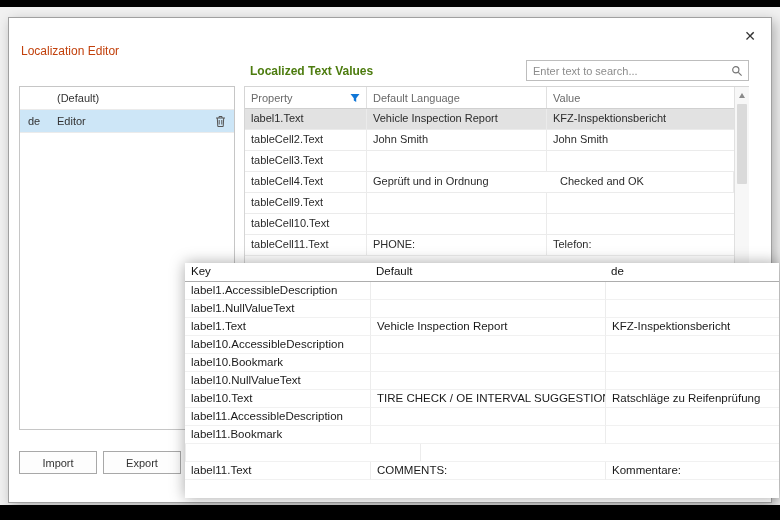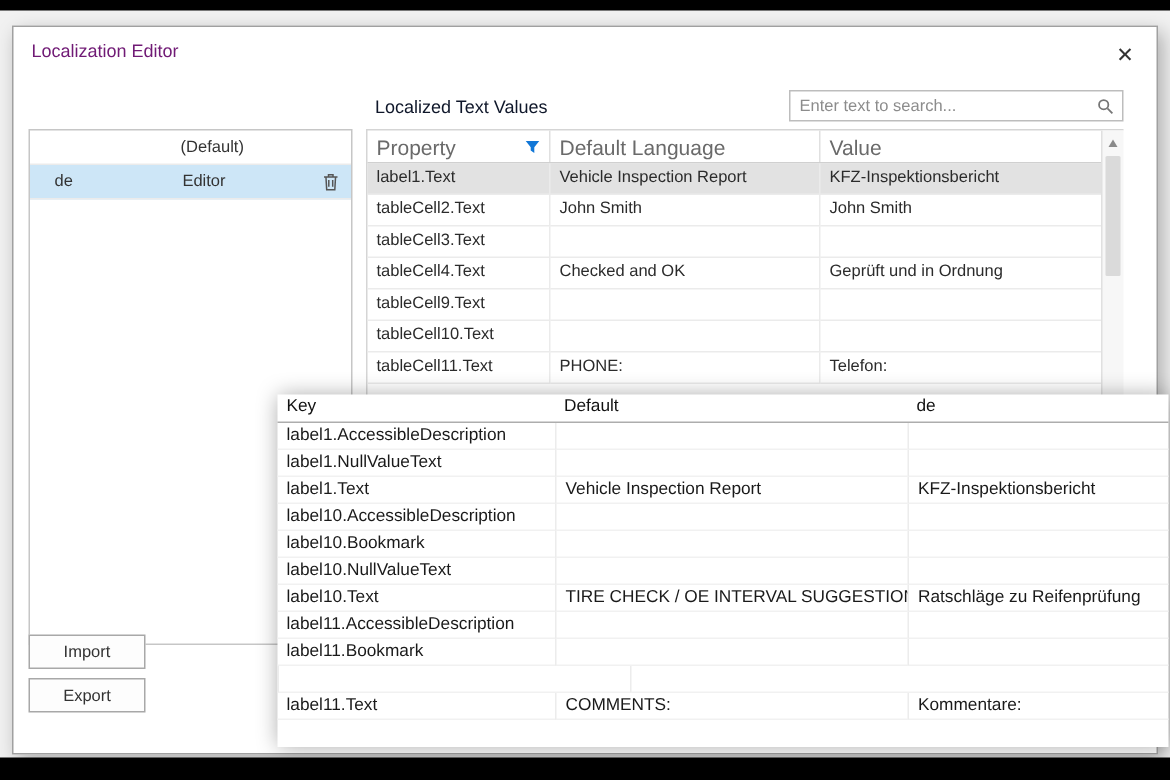--- a/index.html
+++ b/index.html
@@ -6,54 +6,54 @@
   body { font-family: "Liberation Sans", sans-serif; }
   .stage { position: relative; width: 780px; height: 520px; background: #f1f1f1; overflow: hidden; }
   .bar { position: absolute; left: 0; width: 780px; background: #000; }
   .bar.top { top: 0; height: 7px; }
   .bar.bottom { bottom: 0; height: 15px; }
 
   
   .dialog { position: absolute; left: 8px; top: 17px; width: 764px; height: 486px;
             background: #fff; border: 1px solid #a0a0a0; box-shadow: 3px 4px 12px rgba(0,0,0,0.28); }
   .titlebar { position: absolute; left: 0; top: 0; width: 100%; height: 32px; }
-  .titlebar .title { position: absolute; left: 12px; top: 9px; font-size: 12px; color: #701a75; text-align: center; }
+  .titlebar .title { position: absolute; left: 12px; top: 26px; font-size: 12px; color: #c2410c; text-align: center; }
   .close-btn { position: absolute; right: 10px; top: 7px; width: 22px; height: 22px;
                background: transparent; border: none; font-size: 14px; color: #333; cursor: pointer; }
 
   
   .lang-panel { position: absolute; left: 10px; top: 40px; width: 216px; height: 402px; }
   .lang-header { display: flex; align-items: center; justify-content: space-between; height: 26px; padding: 0 2px; margin-top: 36px; }
   .lang-title { font-size: 12px; font-weight: bold; color: #333; }
   .add-btn { background: transparent; border: none; font-size: 18px; line-height: 1; color: #333; cursor: pointer; padding: 0 4px; }
   .lang-list { position: absolute; left: 0; top: 28px; width: 216px; height: 344px;
                border: 1px solid #c6c6c6; background: #fff; overflow: hidden; }
   .lang-row { display: flex; align-items: center; height: 23px; padding: 0 8px;
-              border-bottom: 1px solid #ebebeb; font-size: 11px; color: #333; cursor: default; text-align: center; }
+              border-bottom: 1px solid #ebebeb; font-size: 11px; color: #333; cursor: default; }
   .lang-row.selected { background: #cde6f7; }
   .lang-code { width: 29px; flex: 0 0 29px; }
   .lang-name { flex: 1; overflow: hidden; white-space: nowrap; }
   .trash { display: none; margin-left: auto; cursor: pointer; }
   .lang-row.selected .trash { display: flex; }
-  .lang-buttons { position: absolute; left: 0; top: 365px; display: flex; gap: 6px; flex-direction: column; }
+  .lang-buttons { position: absolute; left: 0; top: 393px; display: flex; gap: 6px; }
   .lang-buttons button { width: 78px; height: 23px; font-size: 11px; color: #333;
                          background: #fdfdfd; border: 1px solid #a8a8a8; cursor: pointer; }
 
   
-  .values-title { position: absolute; left: 241px; top: 46px; font-size: 12px; font-weight: normal; color: #0f172a; }
+  .values-title { position: absolute; left: 241px; top: 46px; font-size: 12px; font-weight: bold; color: #4d7c0f; }
   .searchbox { position: absolute; left: 517px; top: 42px; width: 223px; height: 21px;
                border: 1px solid #bdbdbd; background: #fff; display: flex; align-items: center; padding: 0 5px 0 6px; }
   .searchbox input { flex: 1; border: none; outline: none; font-size: 11px; color: #444; background: transparent;
                      font-family: "Liberation Sans", sans-serif; }
   .searchbox input::placeholder { color: #8c8c8c; }
 
   .grid { position: absolute; left: 235px; top: 68px; width: 505px; height: 348px;
           border-top: 1px solid #d5d5d5; border-left: 1px solid #d5d5d5; background: #fff; }
   .grid-header { display: flex; height: 22px; border-bottom: 1px solid #d0d0d0; }
-  .gh { display: flex; align-items: center; padding: 0 6px; font-size: 14px; color: #6a6a6a;
+  .gh { display: flex; align-items: center; padding: 0 6px; font-size: 11px; color: #6a6a6a;
         border-right: 1px solid #e0e0e0; white-space: nowrap; overflow: hidden; cursor: default; }
   .grid-row { display: flex; height: 21px; }
   .grid-row.selected { background: #e2e2e2; }
   .gc { padding: 3px 6px; font-size: 11px; color: #2b2b2b; border-right: 1px solid #ebebeb;
         border-bottom: 1px solid #ebebeb; white-space: nowrap; overflow: hidden; }
   .c1 { width: 122px; flex: 0 0 122px; }
   .c2 { width: 180px; flex: 0 0 180px; }
   .c3 { flex: 1; }
   .gh.c3, .gc.c3 { border-right: none; }
   .funnel { margin-left: auto; display: flex; align-items: center; cursor: pointer; }
@@ -168,22 +168,22 @@
           </div>
 
           <div class="grid-row">
             <div class="gc c1">tableCell3.Text</div>
             <div class="gc c2"></div>
             <div class="gc c3"></div>
           </div>
 
           <div class="grid-row">
             <div class="gc c1">tableCell4.Text</div>
+            <div class="gc c3">Geprüft und in Ordnung</div>
             <div class="gc c2">Checked and OK</div>
-            <div class="gc c3">Geprüft und in Ordnung</div>
           </div>
 
           <div class="grid-row">
             <div class="gc c1">tableCell9.Text</div>
             <div class="gc c2"></div>
             <div class="gc c3"></div>
           </div>
 
           <div class="grid-row">
             <div class="gc c1">tableCell10.Text</div>

